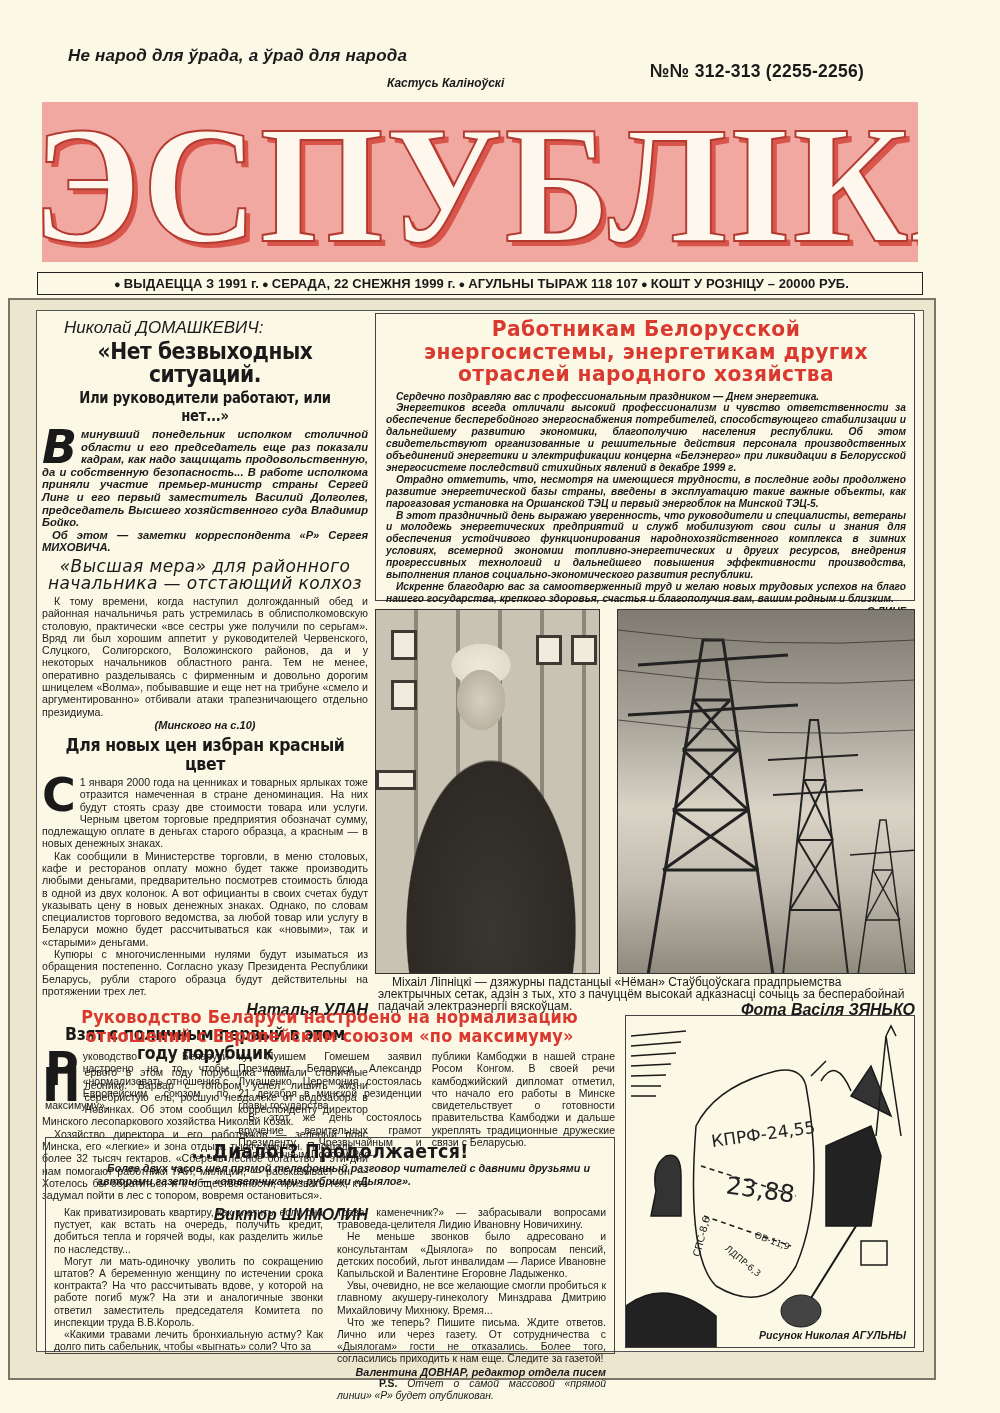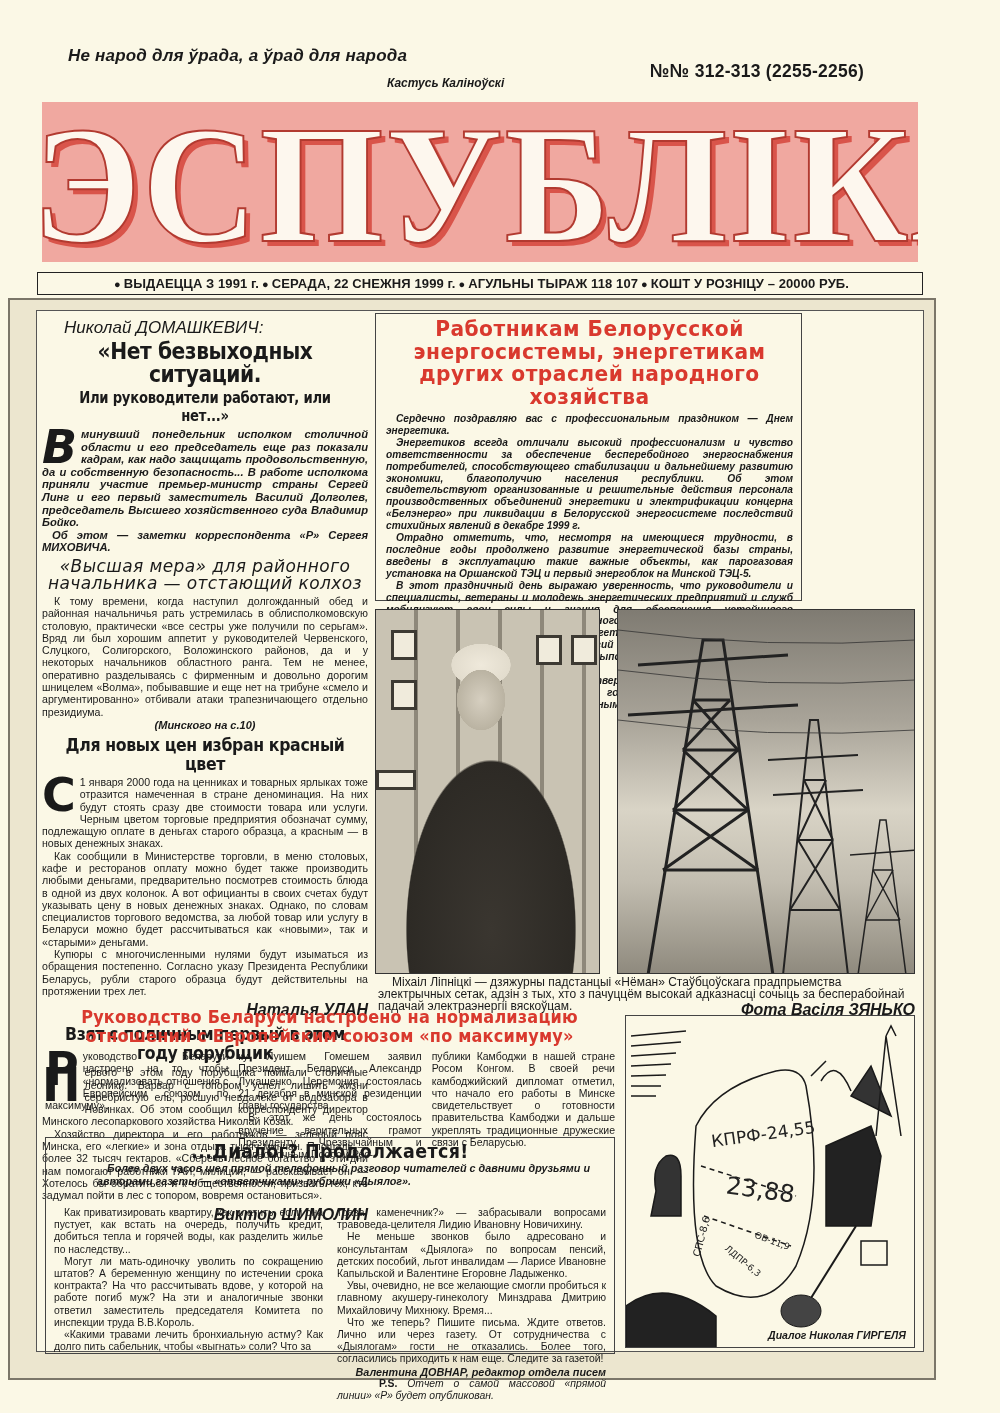--- a/index.html
+++ b/index.html
@@ -92,21 +92,21 @@
   .body-text p.noindent { text-indent: 0; }
   .cont-note { font-size: 11px; font-weight: bold; font-style: italic; text-align: center; margin-top: 1px; }
   .heavy-h {
     font-family: "DejaVu Sans", sans-serif; font-weight: bold; font-size: 17.5px;
     text-align: center; line-height: 19px; letter-spacing: -0.4px; transform: scaleX(0.9);
   }
   .byline { font-size: 16px; font-weight: bold; font-style: italic; text-align: right; margin-top: 4px; }
 
   
   .greet-box {
-    left: 375px; top: 313px; width: 427px; height: 288px;
+    left: 375px; top: 313px; width: 540px; height: 288px;
     border: 1px solid #444;
     padding: 4px 8px 0 10px;
   }
   .greet-title {
     font-family: "DejaVu Sans", sans-serif; font-weight: bold; color: #d9392e;
     font-size: 21.5px; line-height: 22.5px; text-align: center; letter-spacing: 0.5px;
     transform: scaleX(0.94);
   }
   .greet-text {
     font-size: 10.2px; line-height: 11.9px; font-weight: bold; font-style: italic;
@@ -337,14 +337,14 @@
       <ellipse cx="175" cy="295" rx="20" ry="16" fill="#444" stroke-width="1"></ellipse>
       <rect x="235" y="225" width="26" height="24" fill="#fbf8e6"></rect>
       <path d="M0 290 Q40 260 90 300 L90 333 L0 333 Z" fill="#222"></path>
     </g>
   </svg>
   <div class="cartoon-label" style="left:85px;top:108px;font-size:17px;transform:rotate(-8deg)">КПРФ-24,55</div>
   <div class="cartoon-label" style="left:100px;top:160px;font-size:24px;transform:rotate(8deg)">23,88</div>
   <div class="cartoon-label" style="left:55px;top:215px;font-size:10px;transform:rotate(-75deg)">СПС-8,6</div>
   <div class="cartoon-label" style="left:128px;top:220px;font-size:9px;transform:rotate(20deg)">ОВ-11,9</div>
   <div class="cartoon-label" style="left:95px;top:240px;font-size:9px;transform:rotate(40deg)">ЛДПР-6,3</div>
-  <div class="cartoon-credit">Диалог Николая ГИРГЕЛЯ</div>
+  <div class="cartoon-credit">Рисунок Николая АГУЛЬНЫ</div>
 </div>
 
 </body></html>

